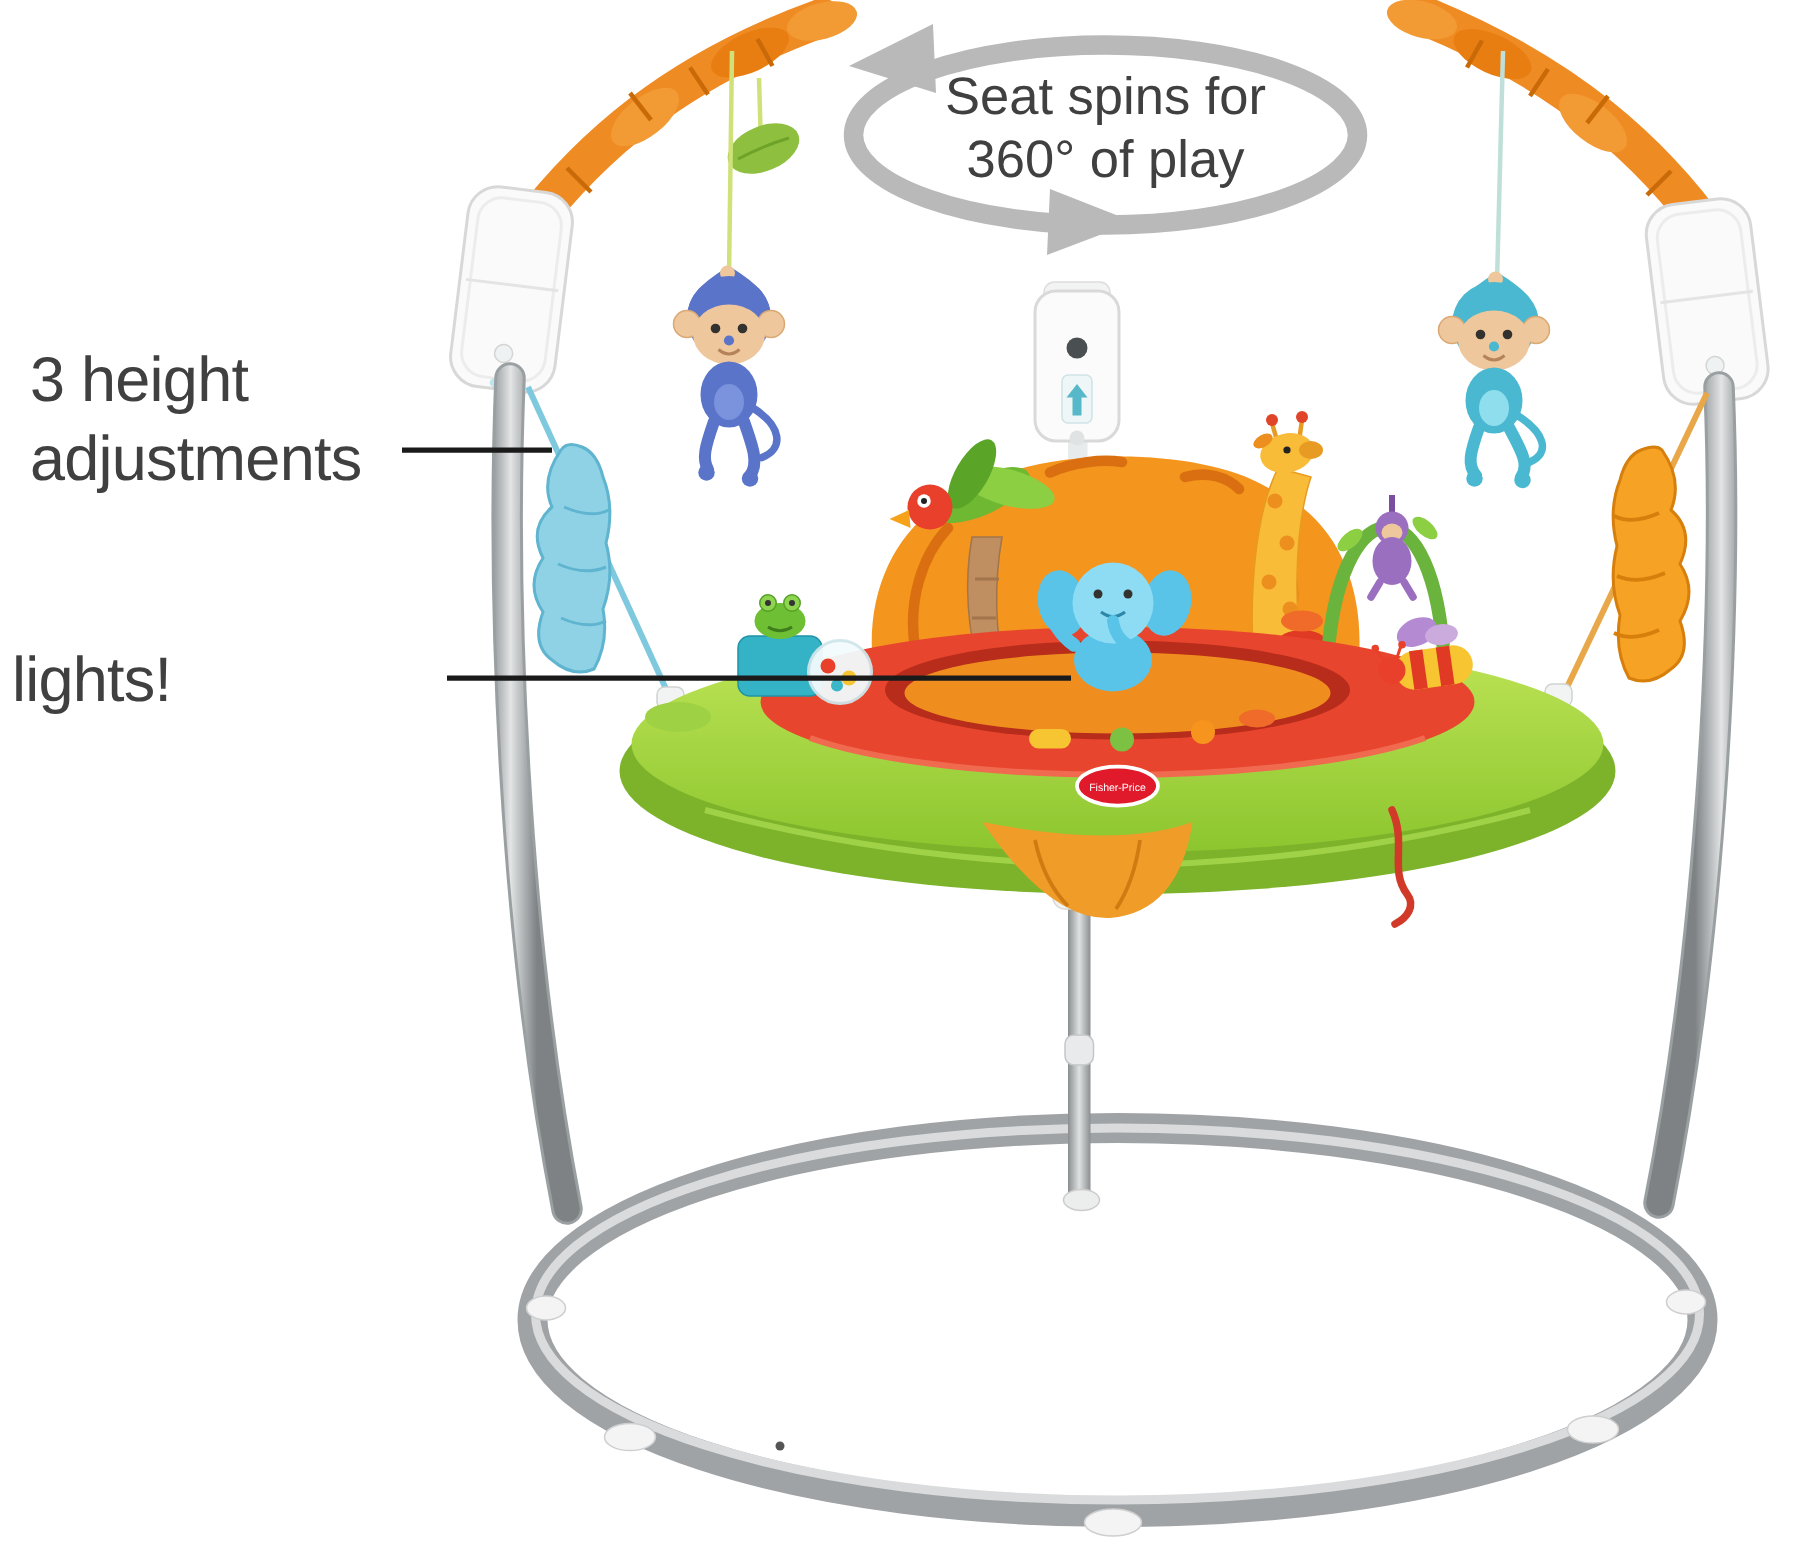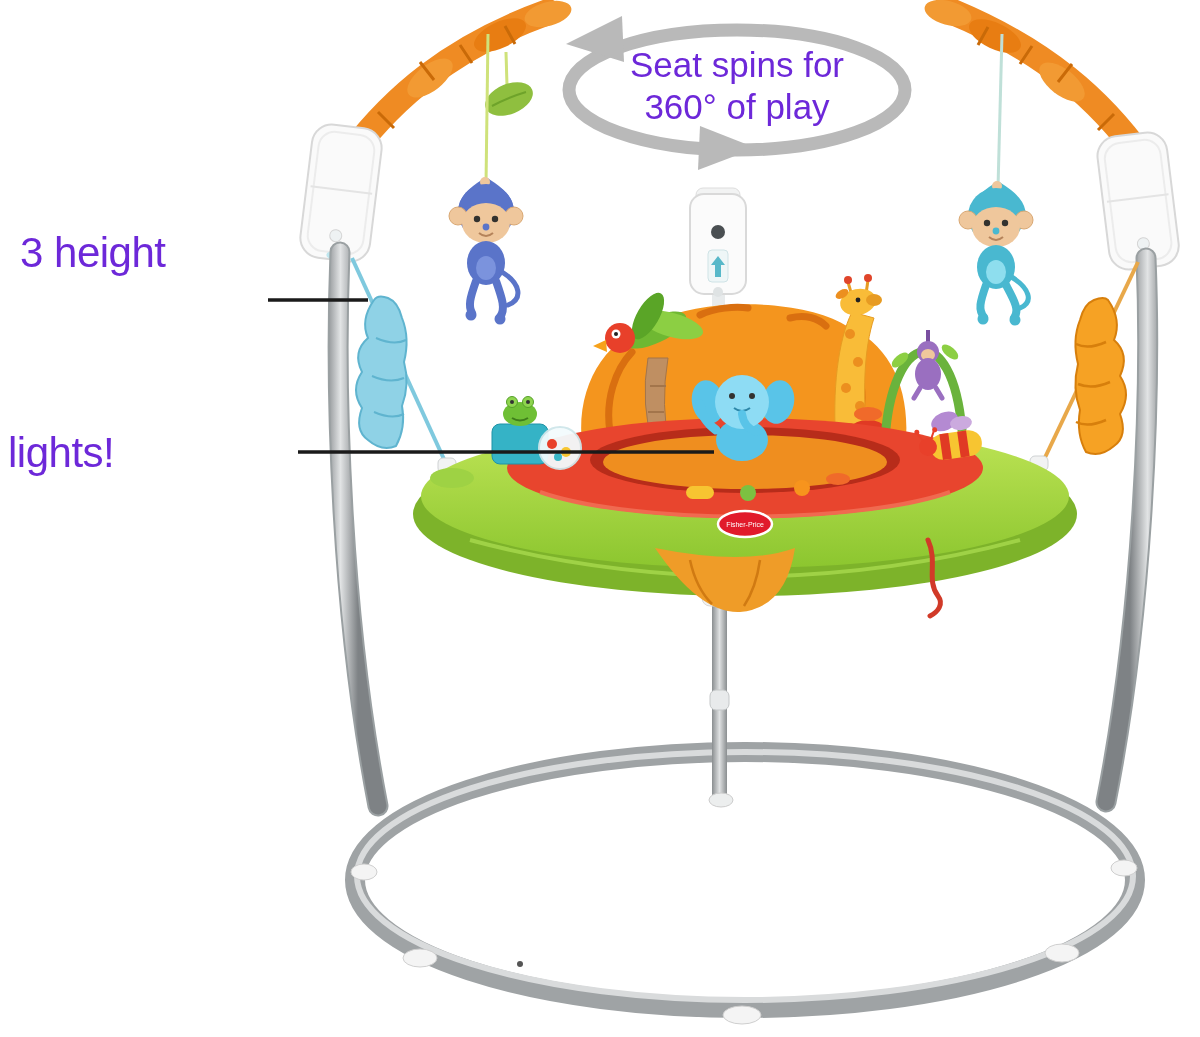--- a/index.html
+++ b/index.html
@@ -1,19 +1,19 @@
 <!DOCTYPE html>
 <html><head>
 <meta charset="utf-8">
 <style>
   html,body{margin:0;padding:0;background:#fff;}
   .stage{position:relative;width:1200px;height:1037px;background:#ffffff;overflow:hidden;
          font-family:"Liberation Sans", sans-serif;}
   .stage svg{position:absolute;left:0;top:0;}
-  .note{position:absolute;color:#6d28d9;z-index:5;}
+  .note{position:absolute;color:#404040;z-index:5;}
   .note span{display:block;}
   .note-spin{left:560px;top:44px;width:354px;text-align:center;font-size:35px;line-height:42px;font-weight:500;}
   .note-left{font-size:42px;line-height:53px;font-weight:500;letter-spacing:-0.5px;}
   .note-height{left:20px;top:226px;}
   .note-music{left:8px;top:426px;}
 </style>
 </head>
 <body>
 
 <div class="stage">
@@ -300,19 +300,20 @@
   <line x1="298" y1="452" x2="714" y2="452" stroke="#1a1a1a" stroke-width="3.5"></line>
 </svg>
 
 <div class="note note-spin">
   <span>Seat spins for</span>
   <span>360° of play</span>
 </div>
 
 <div class="note note-left note-height">
   <span>3 height</span>
+  <span>adjustments</span>
 </div>
 
 <div class="note note-left note-music">
   <span>lights!</span>
 </div>
 
 </div>
 
 </body></html>

